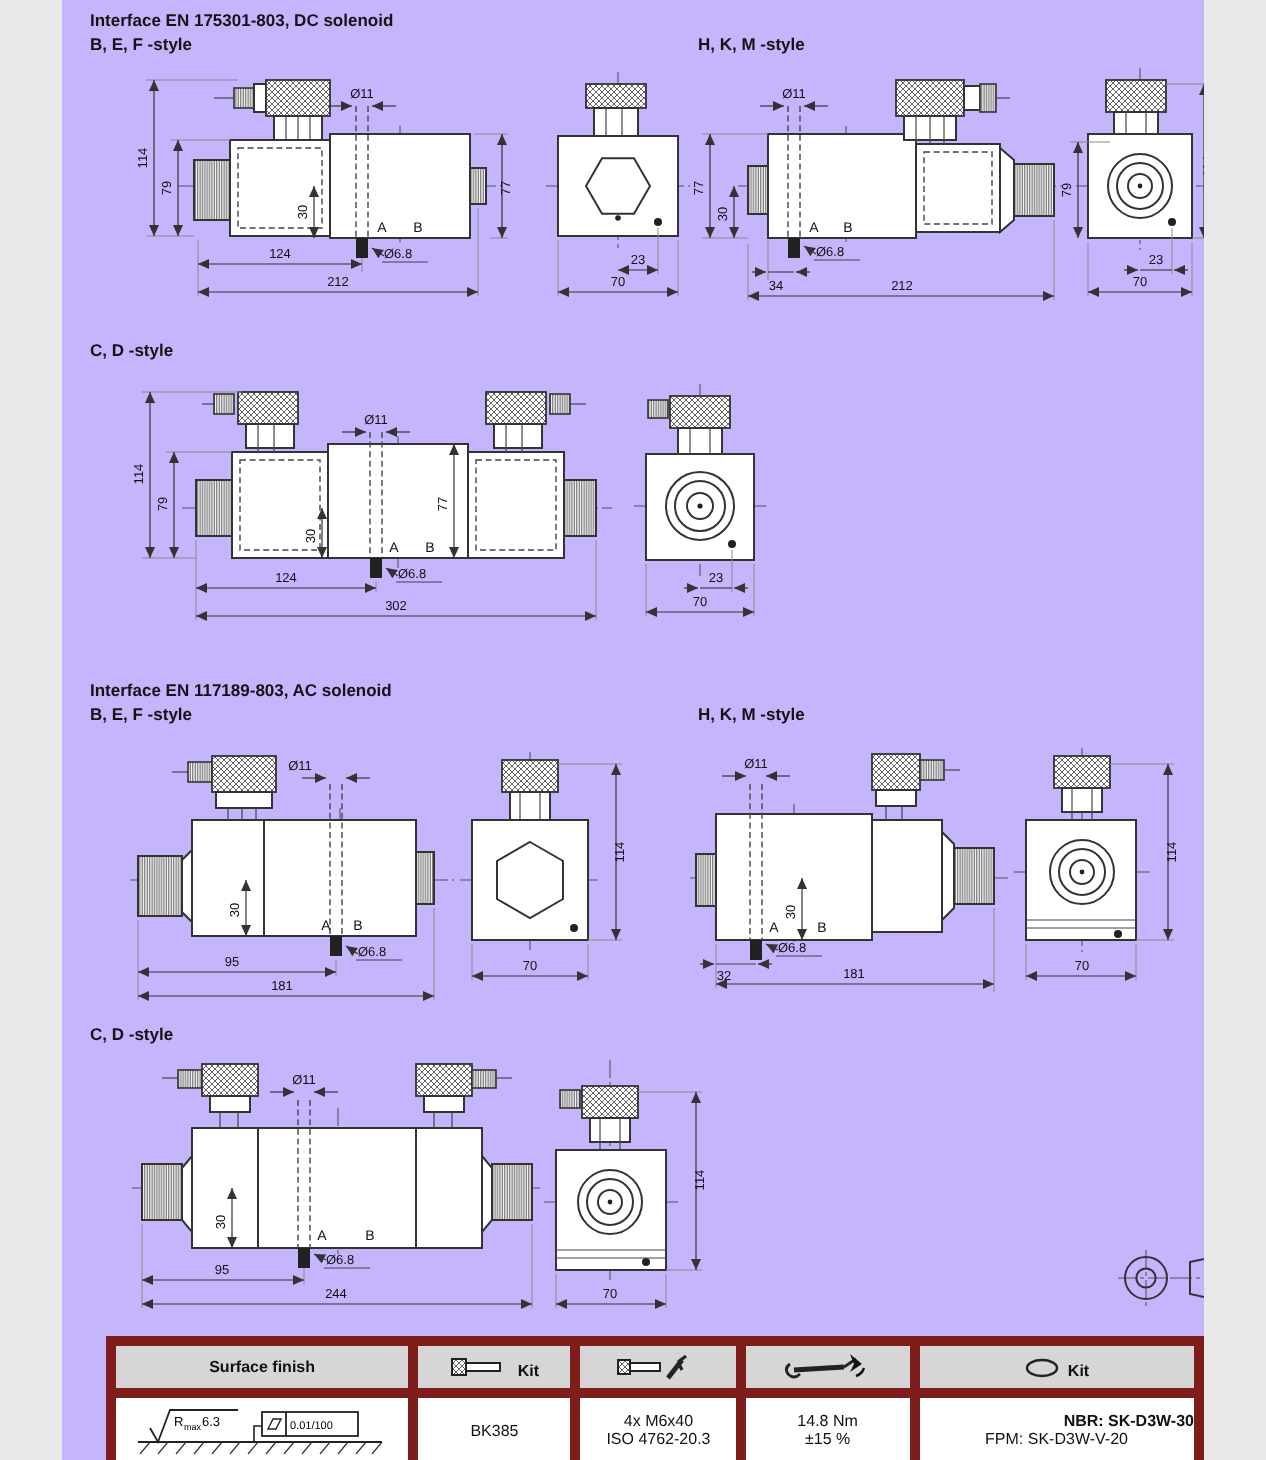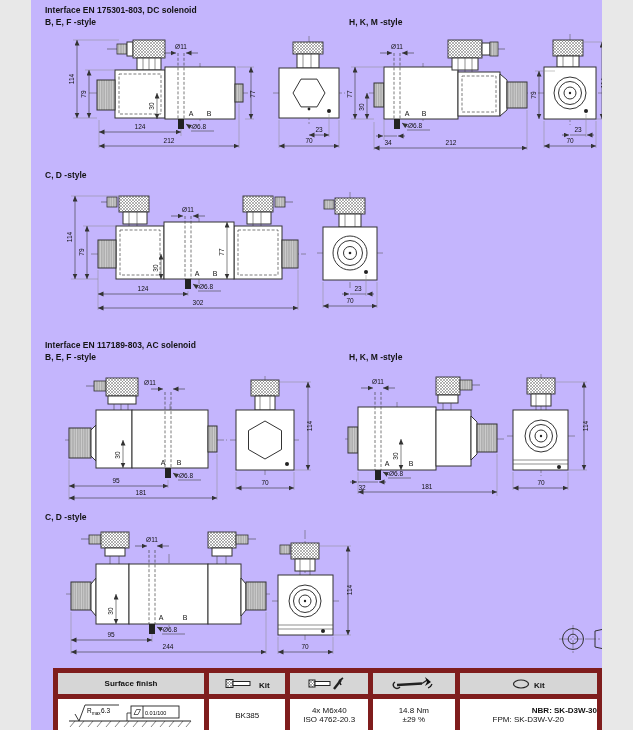--- a/index.html
+++ b/index.html
@@ -621,21 +621,21 @@
       </td>
       <td class="bd">
         <span>BK385</span>
       </td>
       <td class="bd">
         <div>4x M6x40</div>
         <div>ISO 4762-20.3</div>
       </td>
       <td class="bd">
         <div>14.8 Nm</div>
-        <div>±29 %</div>
+        <div>±15 %</div>
       </td>
       <td class="bd">
         <div class="b">NBR: SK-D3W-30</div>
         <div>FPM: SK-D3W-V-20</div>
       </td>
     </tr>
   </tbody>
     </table>
 
 </div>

